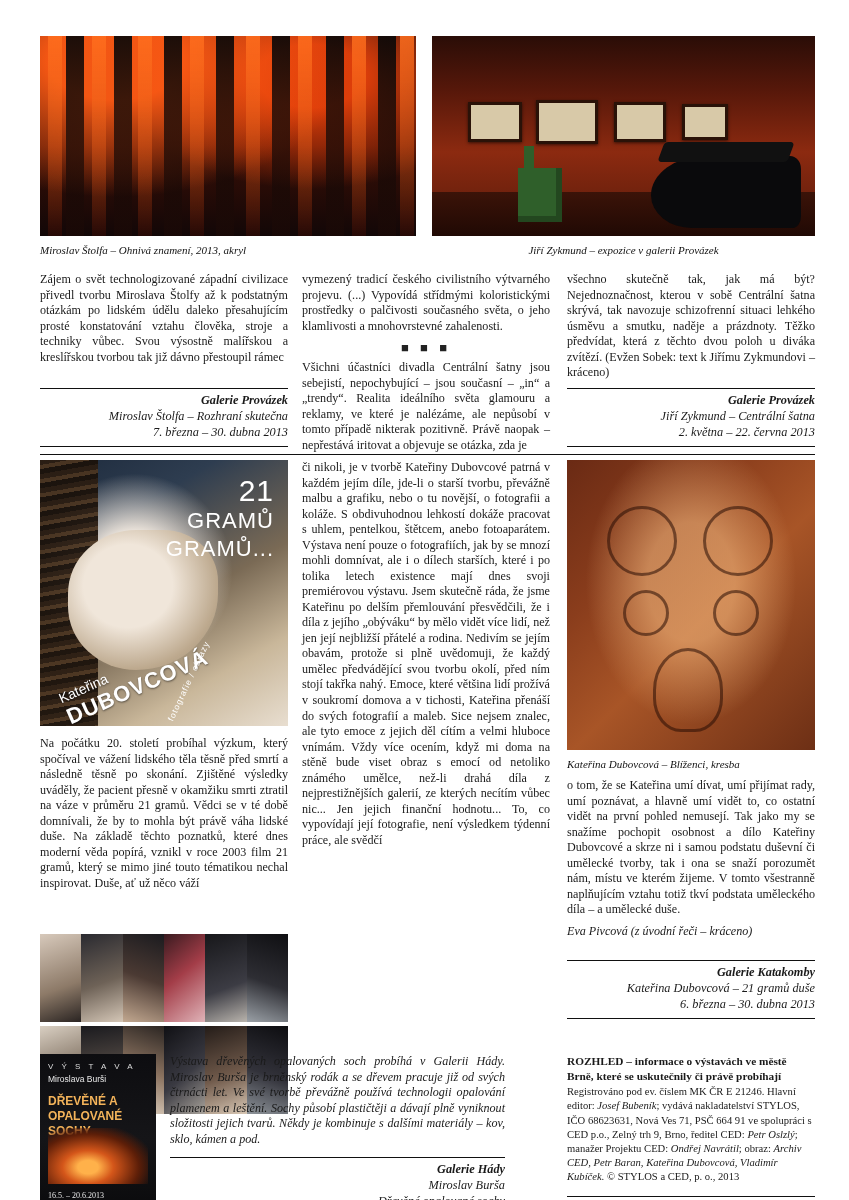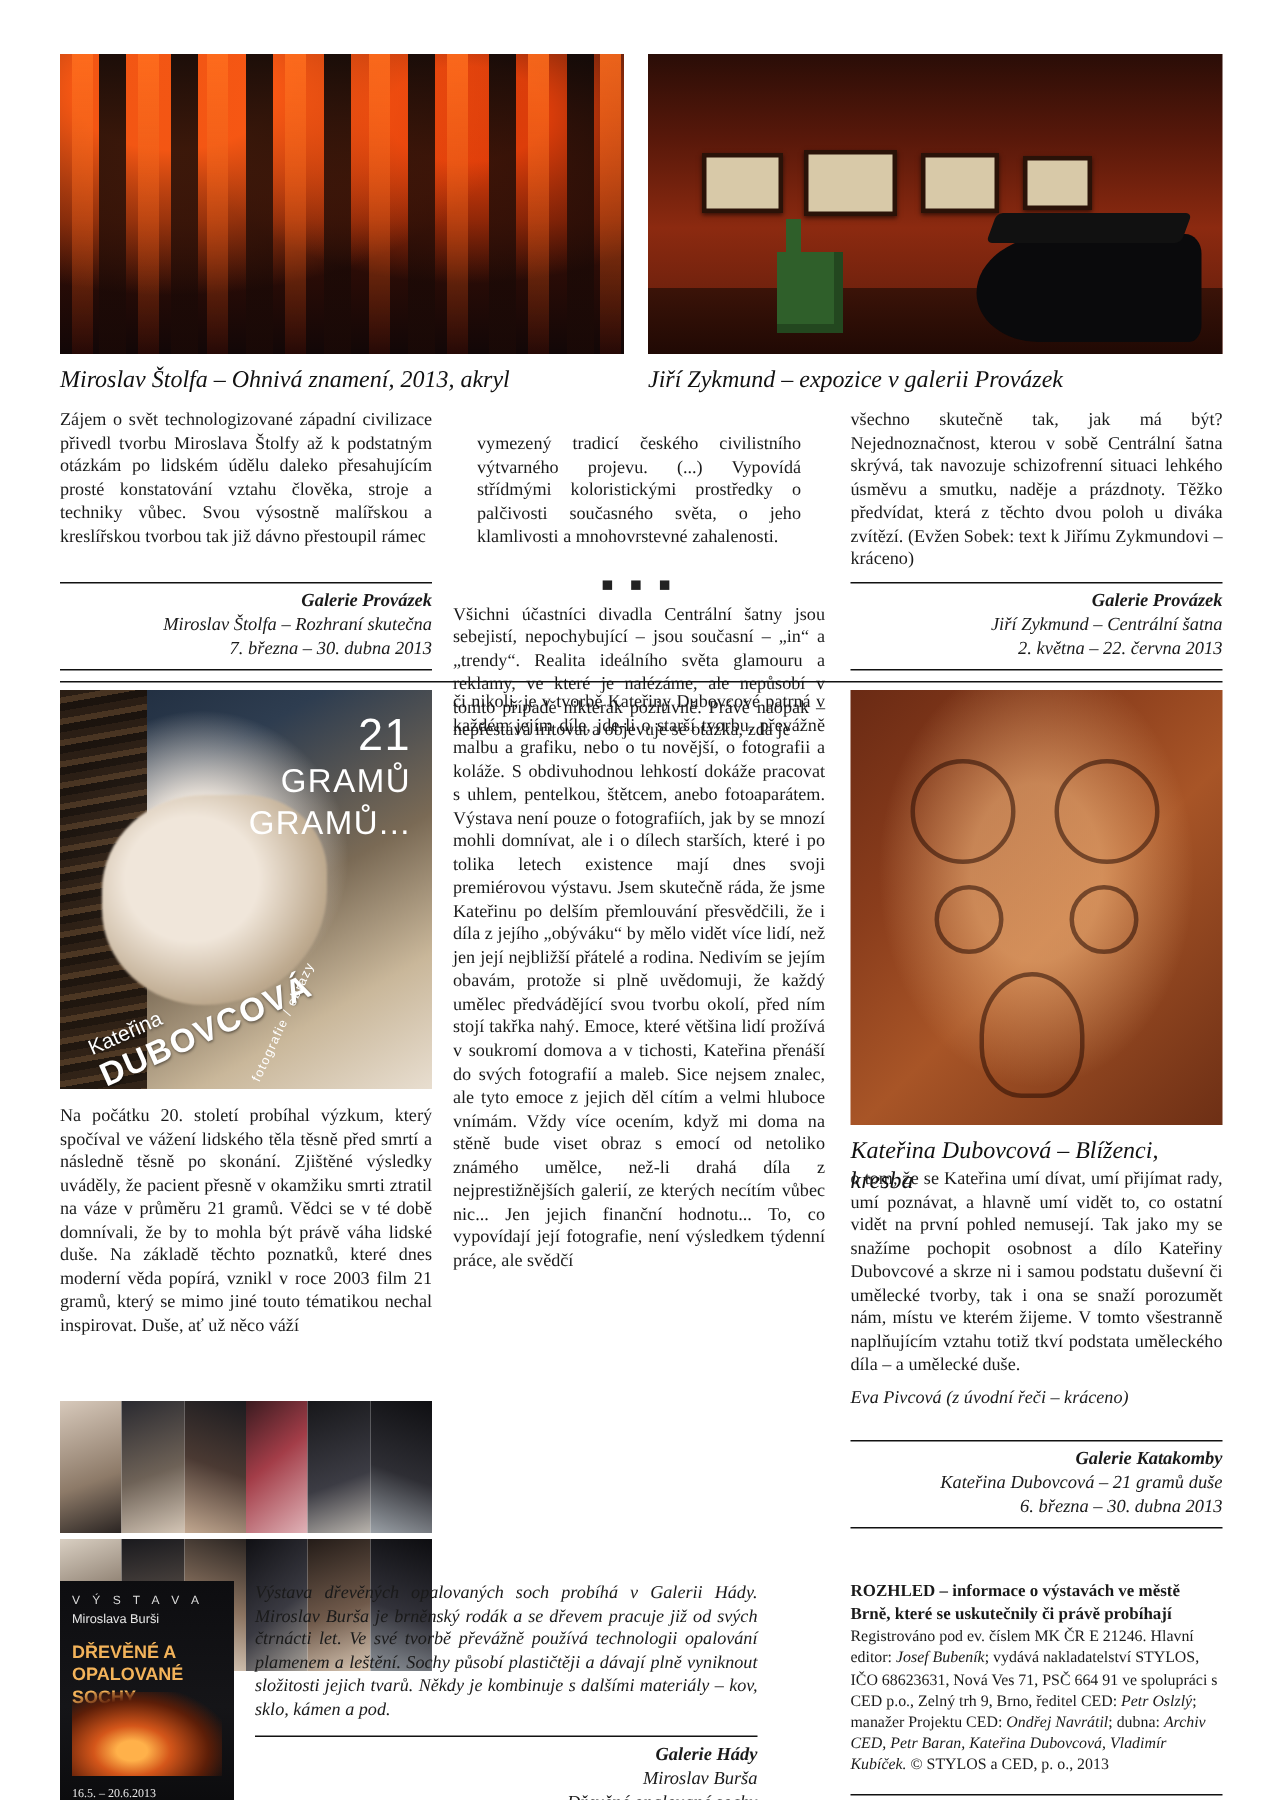--- a/index.html
+++ b/index.html
@@ -14,26 +14,26 @@
   }
   .page {
     position: absolute;
     left: 40px; top: 36px;
     width: 775px; height: 1130px;
   }
 
   
   .ital { font-style: italic; }
   .center { text-align: center; }
-  .right { text-align: left; }
+  .right { text-align: center; }
 
   .photo { position: relative; overflow: hidden; background:#333; }
   .caption {
     font-style: italic;
-    font-size: 16px;
+    font-size: 11px;
     line-height: 1.25;
     color: #111;
     margin-top: 4px;
   }
   .body-text {
     font-size: 12.1px;
     line-height: 1.285;
     text-align: justify;
     hyphens: auto;
   }
@@ -216,21 +216,21 @@
   </div>
 
   <div class="caption" style="position:absolute; left:0; top:204px; width:376px;">Miroslav Štolfa – Ohnivá znamení, 2013, akryl</div>
   <div class="caption right" style="position:absolute; left:392px; top:204px; width:383px;">Jiří Zykmund – expozice v galerii Provázek</div>
 
   <div id="col-left-1">
     <p class="body-text" style="margin:0;">Zájem o svět technologizované západní civilizace přivedl tvorbu Miroslava Štolfy až k podstatným otázkám po lidském údělu daleko přesahujícím prosté konstatování vztahu člověka, stroje a techniky vůbec. Svou výsostně malířskou a kreslířskou tvorbou tak již dávno přestoupil rámec</p>
   </div>
 
   <div id="col-mid-1">
-    <p class="body-text" style="margin:16px;">vymezený tradicí českého civilistního výtvarného projevu. (...) Vypovídá střídmými koloristickými prostředky o palčivosti současného světa, o jeho klamlivosti a mnohovrstevné zahalenosti.</p>
+    <p class="body-text" style="margin:0;">vymezený tradicí českého civilistního výtvarného projevu. (...) Vypovídá střídmými koloristickými prostředky o palčivosti současného světa, o jeho klamlivosti a mnohovrstevné zahalenosti.</p>
     <div class="dots">■ ■ ■</div>
     <p class="body-text" style="margin:0;">Všichni účastníci divadla Centrální šatny jsou sebejistí, nepochybující – jsou současní – „in“ a „trendy“. Realita ideálního světa glamouru a reklamy, ve které je nalézáme, ale nepůsobí v tomto případě nikterak pozitivně. Právě naopak – nepřestává iritovat a objevuje se otázka, zda je</p>
   </div>
 
   <div id="col-right-1">
     <p class="body-text" style="margin:0;">všechno skutečně tak, jak má být? Nejednoznačnost, kterou v sobě Centrální šatna skrývá, tak navozuje schizofrenní situaci lehkého úsměvu a smutku, naděje a prázdnoty. Těžko předvídat, která z těchto dvou poloh u diváka zvítězí. (Evžen Sobek: text k Jiřímu Zykmundovi – kráceno)</p>
   </div>
 
   <div class="gallery-box" style="position:absolute; left:0; top:352px; width:248px;">
     <div class="gname">Galerie Provázek</div>
@@ -322,21 +322,21 @@
     </div>
   </div>
 
   <div id="col-bot-right">
     <div class="rz-title">ROZHLED – informace o výstavách ve městě Brně, které se uskutečnily či právě probíhají</div>
     <div class="rz-body">
       <span>Registrováno pod ev. číslem MK ČR E 21246.</span>
       <span>Hlavní editor:</span>
       <i>Josef Bubeník</i><span>; vydává nakladatelství STYLOS, IČO 68623631, Nová Ves 71, PSČ 664 91 ve spolupráci s CED p.o., Zelný trh 9, Brno, ředitel CED:</span>
       <i>Petr Oslzlý</i><span>; manažer Projektu CED:</span>
-      <i>Ondřej Navrátil</i><span>; dubna:</span>
+      <i>Ondřej Navrátil</i><span>; obraz:</span>
       <i>Archiv CED, Petr Baran, Kateřina Dubovcová, Vladimír Kubíček.</i>
       <span>© STYLOS a CED, p. o., 2013</span>
     </div>
 
   </div>
 
   <div id="footer-rule"></div>
 
 </div>
 

